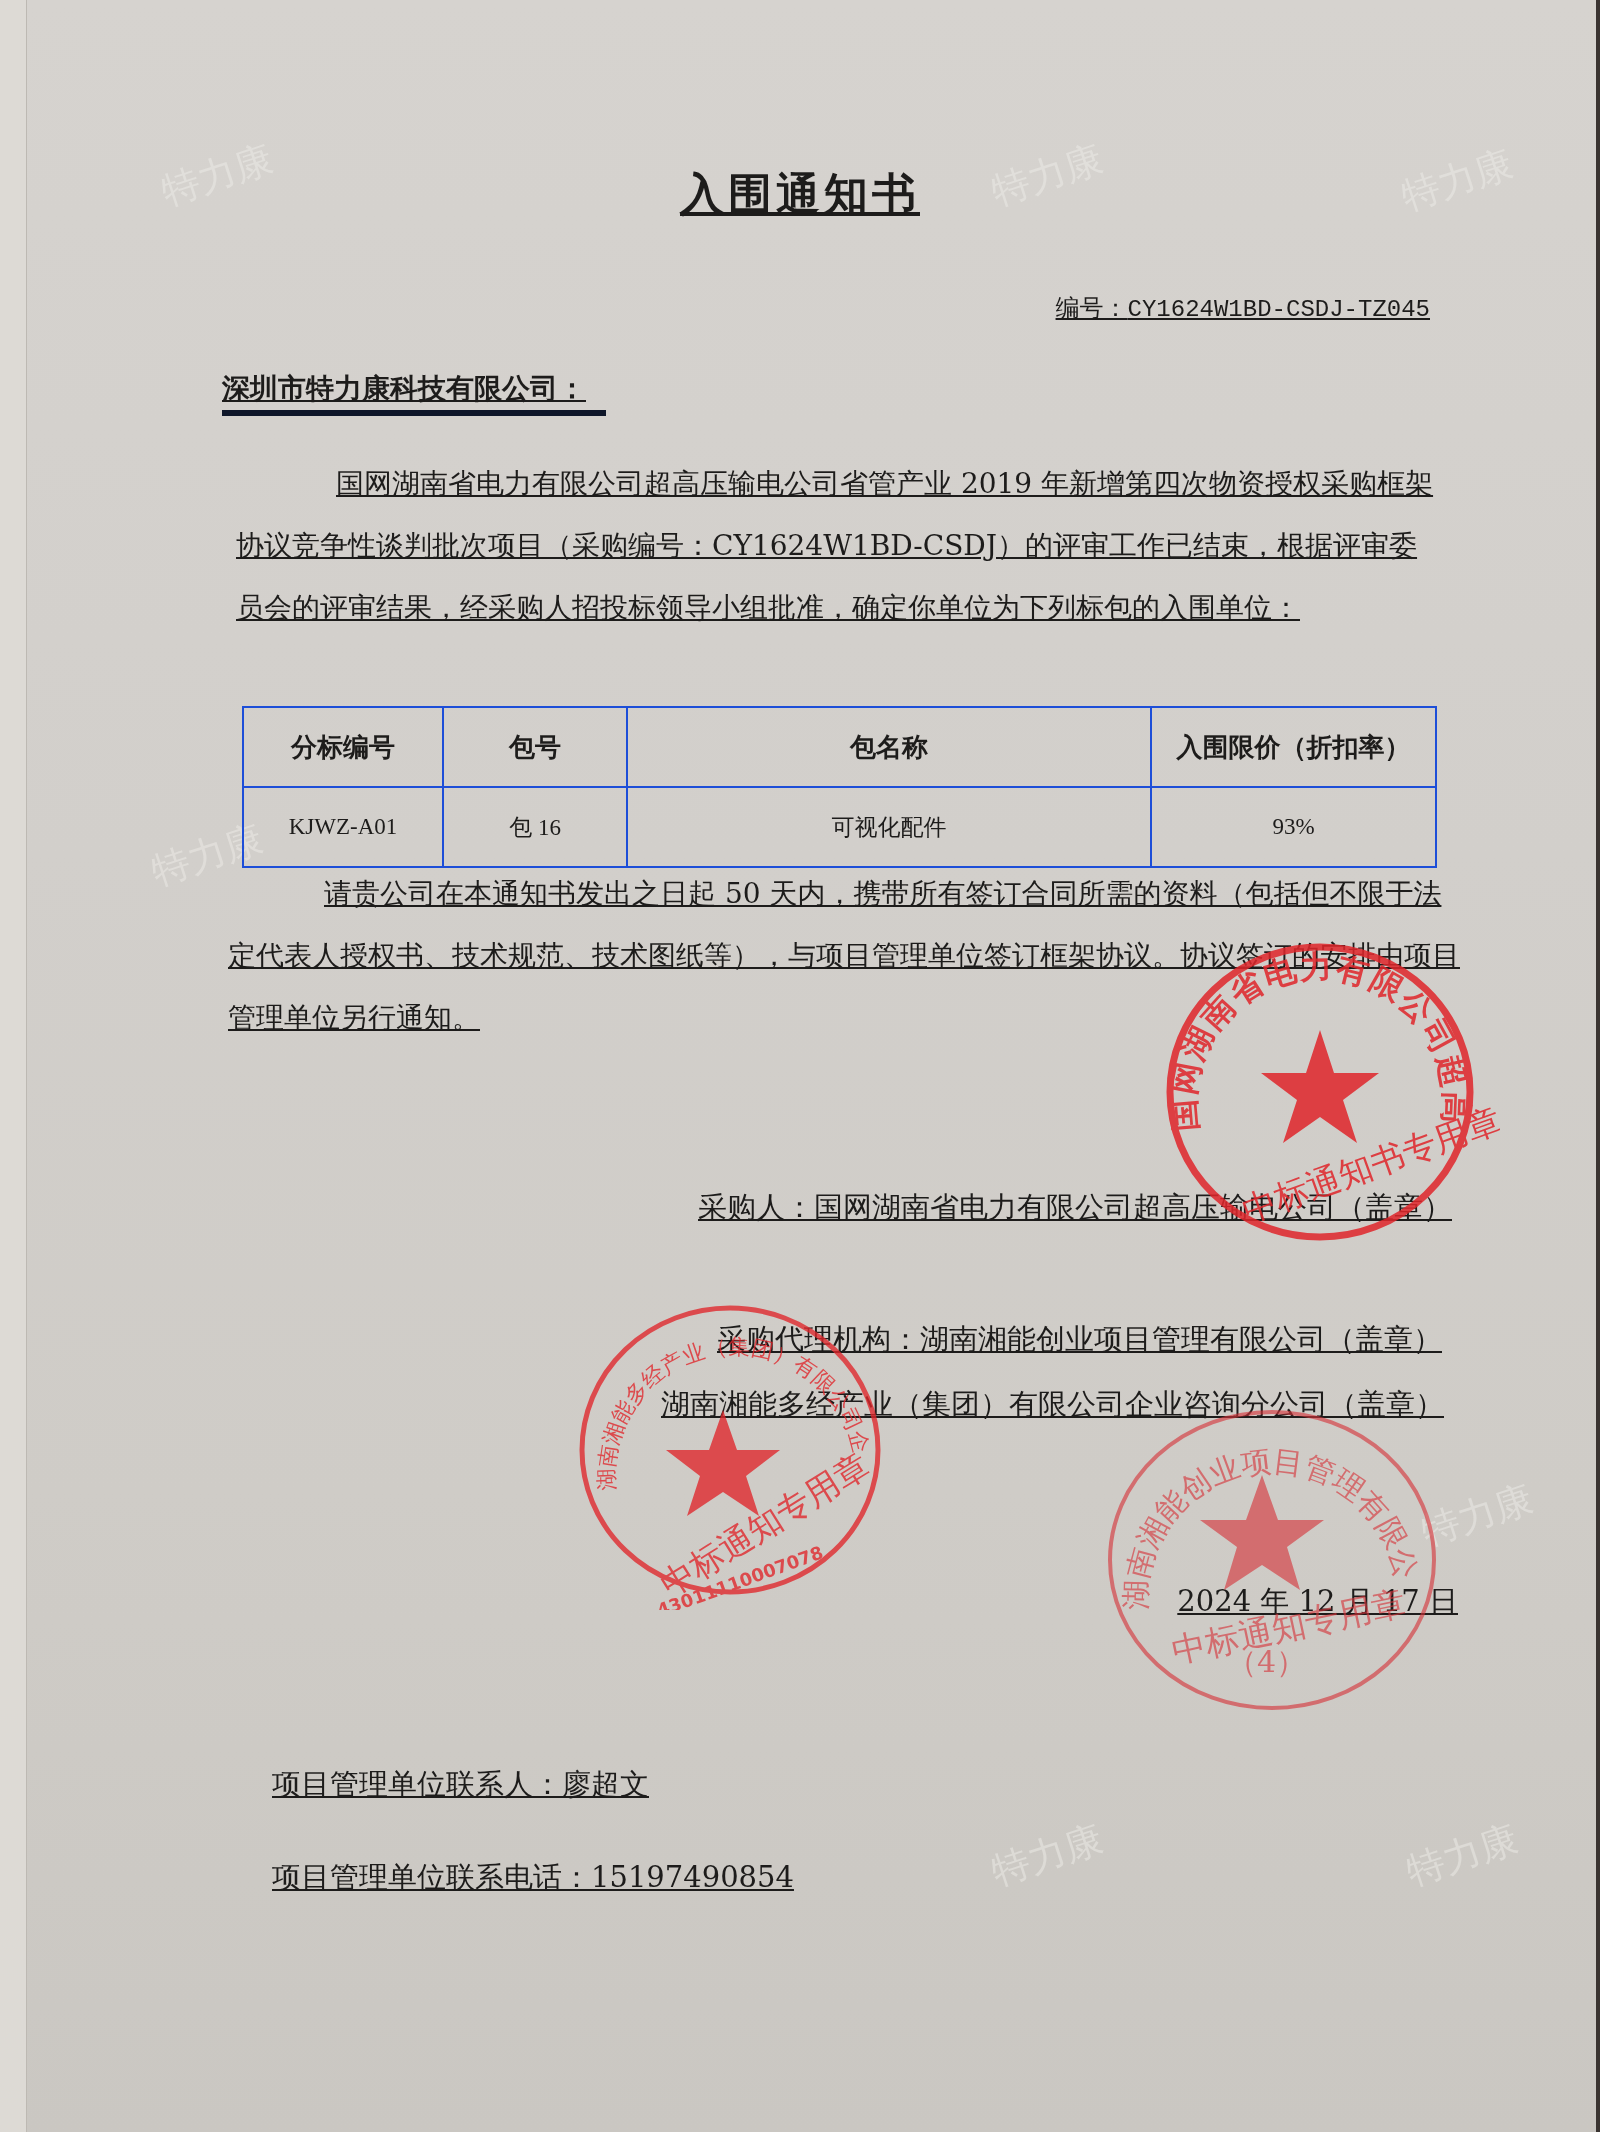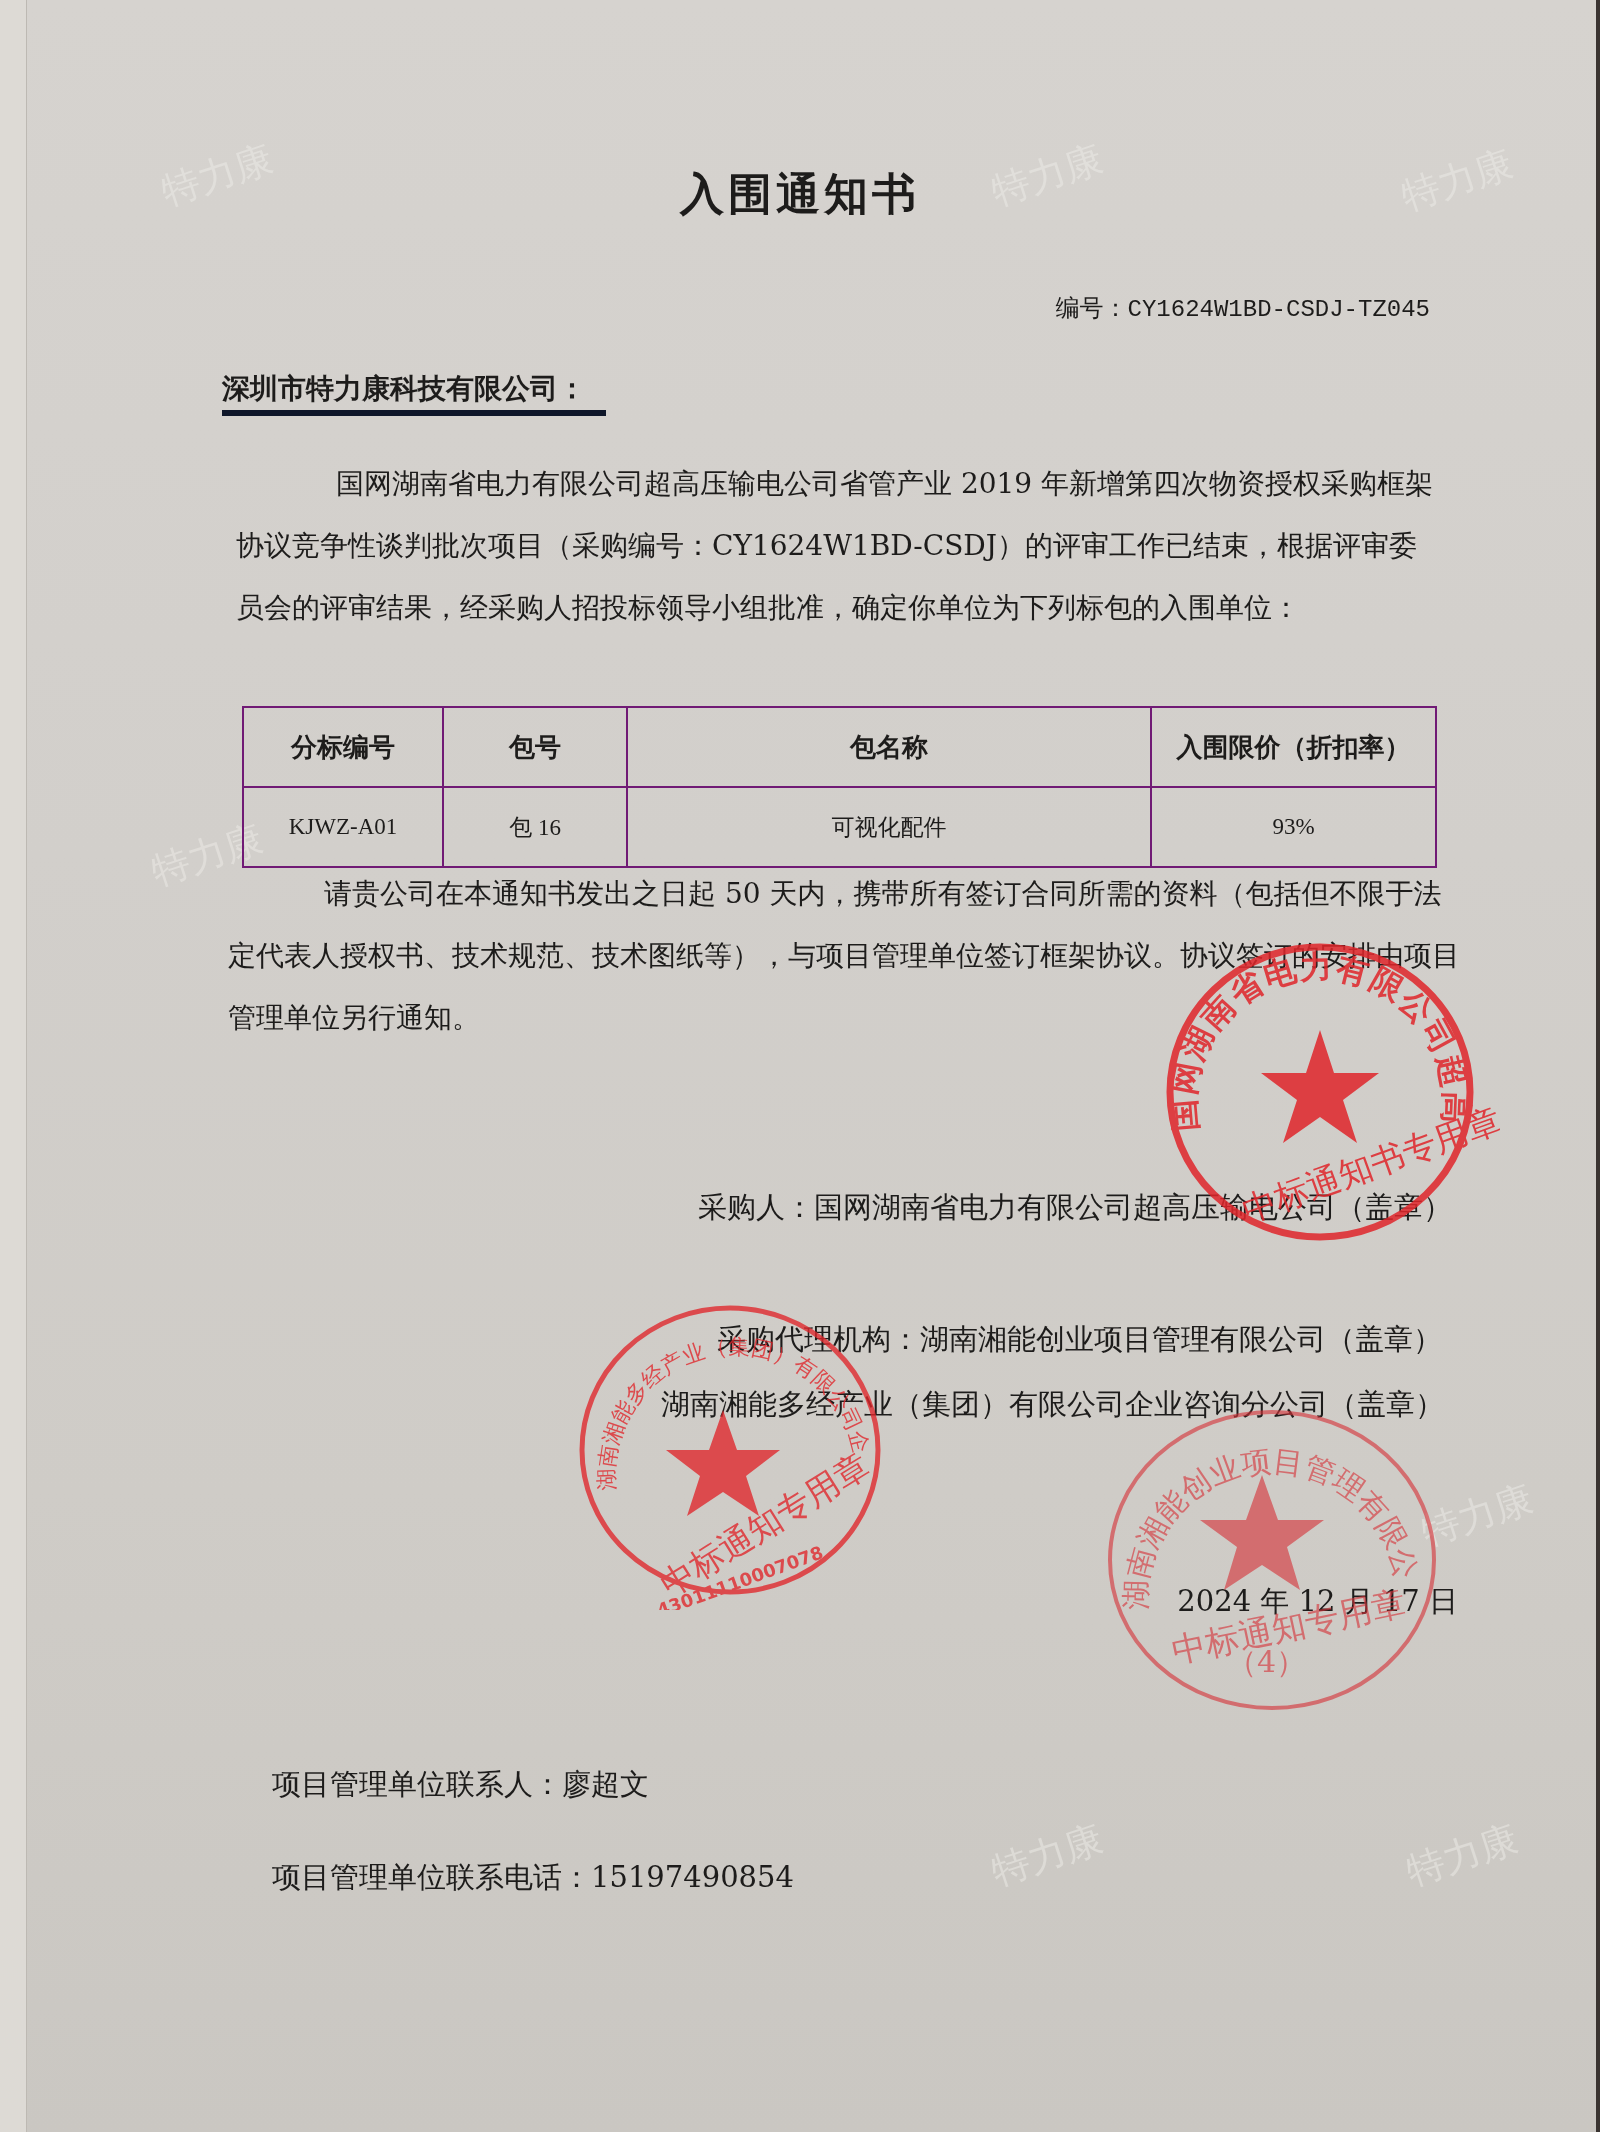--- a/index.html
+++ b/index.html
@@ -13,39 +13,39 @@
     position: absolute; left: 18px; top: 0; width: 1582px; height: 2132px;
     background: linear-gradient(180deg, #d6d3cf 0%, #d2cfcb 40%, #cfccc7 70%, #cac7c2 100%);
   }
   .left-edge {
     position: absolute; left: 0; top: 0; width: 26px; height: 2132px;
     background: #dddad5; border-right: 1px solid #bdb9b3;
   }
   .right-edge {
     position: absolute; right: 0; top: 0; width: 4px; height: 2132px; background: #3a3431;
   }
-  .abs { position: absolute; }
+  .abs { position: absolute; text-decoration: underline; }
   .title {
     left: 0; width: 1600px; top: 165px; text-align: center;
     font-family: "DejaVu Sans", sans-serif; font-weight: bold; font-size: 44px; letter-spacing: 4px;
   }
   .docno { right: 170px; top: 292px; font-size: 24px; font-family: "Liberation Mono", "DejaVu Sans Mono", monospace; }
   .docno .lbl { font-family: "DejaVu Sans", sans-serif; text-align: center; }
   .recipient {
     left: 222px; top: 370px; font-family: "DejaVu Sans", sans-serif; font-weight: bold; font-size: 28px;
     border-bottom: 6px solid #0f172a; padding-bottom: 2px; padding-right: 20px;
   }
   .para { font-size: 28px; line-height: 62px; }
   .p1 { left: 236px; top: 453px; width: 1200px; text-indent: 100px; }
   .p2 { left: 228px; top: 863px; width: 1235px; text-indent: 96px; }
   table.grid {
     position: absolute; left: 242px; top: 706px; width: 1195px; border-collapse: collapse;
   }
   table.grid td, table.grid th {
-    border: 2px solid #701a75; text-align: center; vertical-align: middle;
+    border: 2px solid #1d4ed8; text-align: center; vertical-align: middle;
   }
   table.grid th { height: 76px; font-family: "DejaVu Sans", sans-serif; font-weight: bold; font-size: 26px; }
   table.grid td { height: 76px; font-size: 23px; font-family: Liberation Serif, serif; }
   .sig { font-size: 29px; font-family: "DejaVu Sans", sans-serif; font-weight: normal; }
   .buyer { right: 148px; top: 1188px; }
   .agent1 { right: 158px; top: 1320px; }
   .agent2 { right: 156px; top: 1385px; }
   .date { right: 142px; top: 1582px; font-size: 29px; }
   .contact { left: 272px; font-size: 29px; font-family: "DejaVu Sans", sans-serif; }
   .contact .val { font-family: "DejaVu Serif", serif; }

